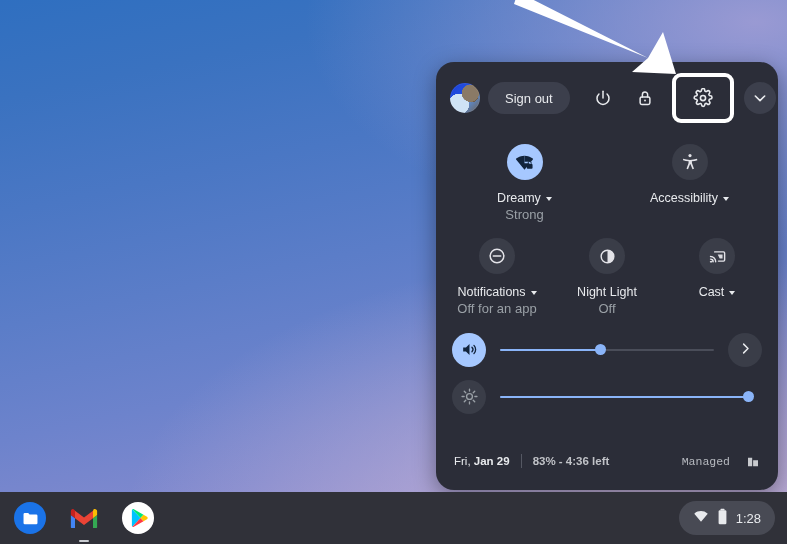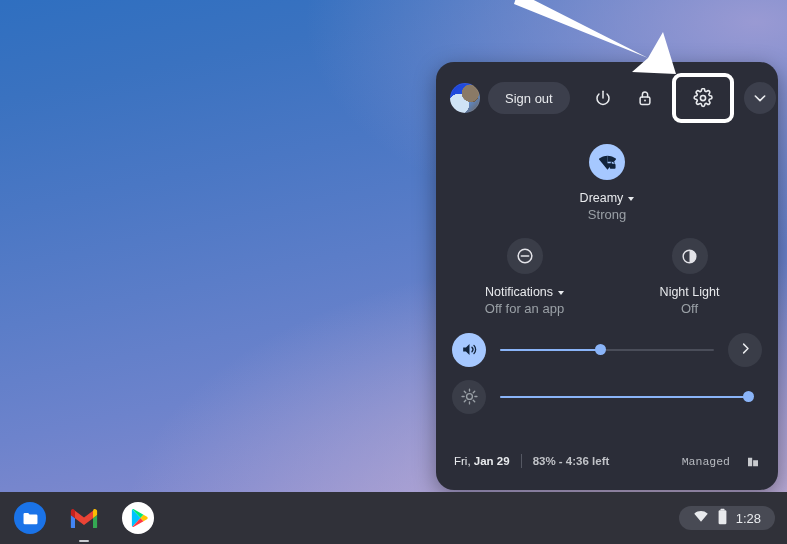--- a/index.html
+++ b/index.html
@@ -170,21 +170,21 @@
   }
   .app.files{ background:#1a73e8; }
   .app-dot{
     position:absolute; bottom:-8px; left:50%; margin-left:-5px;
     width:10px;height:2.5px;border-radius:2px;background:#c9ccd1;
   }
   .shelf-sp{ flex:1 1 auto; }
   .tray{
     display:flex;align-items:center;gap:8px;
     background:#484a54; border-radius:17px;
-    height:24px; padding:0 14px; margin-right:12px; cursor:pointer;
+    height:34px; padding:0 14px; margin-right:12px; cursor:pointer;
   }
   .tray-clock{ font-size:13px;color:#e8eaed; font-weight:500; }
 </style>
 </head>
 <body>
 
 <div id="desktop">
 
   <div id="qs-panel">
 
@@ -248,20 +248,33 @@
             </svg>
           </span>
           <span class="tile-label">
             <span>Dreamy</span>
             <i class="caret"></i>
           </span>
           <span class="tile-sub">Strong</span>
         </button>
 
 
+        <button class="tile">
+          <span class="tile-ic off">
+            <svg width="20" height="20" viewBox="0 0 24 24" fill="currentColor">
+              <circle cx="12" cy="4.3" r="1.9"></circle>
+              <path d="M3.6 8.1c2.7.9 5.5 1.35 8.4 1.35s5.7-.45 8.4-1.35l.45 1.75c-2.1.72-4.3 1.17-6.6 1.35l.15 2.4 2.4 6.6-1.8.6-2.4-6-.6 0-2.4 6-1.8-.6 2.4-6.6.15-2.4c-2.3-.18-4.5-.63-6.6-1.35z"></path>
+            </svg>
+          </span>
+          <span class="tile-label">
+            <span>Accessibility</span>
+            <i class="caret"></i>
+          </span>
+          <span class="tile-sub"></span>
+        </button>
       </div>
 
       <div class="tile-row">
 
         <button class="tile">
           <span class="tile-ic off">
             <svg width="20" height="20" viewBox="0 0 24 24" fill="none" stroke="currentColor" stroke-width="1.8">
               <circle cx="12" cy="12" r="8.2"></circle>
               <path d="M7.6 12h8.8" stroke-linecap="round"></path>
             </svg>
@@ -279,20 +292,34 @@
               <circle cx="12" cy="12" r="8" fill="none" stroke="currentColor" stroke-width="1.8"></circle>
               <path d="M12 4a8 8 0 0 1 0 16z" fill="currentColor"></path>
             </svg>
           </span>
           <span class="tile-label">
             <span>Night Light</span>
           </span>
           <span class="tile-sub">Off</span>
         </button>
 
+        <button class="tile">
+          <span class="tile-ic off">
+            <svg width="19" height="19" viewBox="0 0 24 24" fill="none" stroke="currentColor" stroke-width="1.8" stroke-linecap="round">
+              <path d="M3.2 18.6h1.4M3.2 15.3a3.3 3.3 0 0 1 3.3 3.3M3.2 12.1a6.5 6.5 0 0 1 6.5 6.5"></path>
+              <path d="M8.4 6.2h11.2a1.4 1.4 0 0 1 1.4 1.4v8.8a1.4 1.4 0 0 1-1.4 1.4h-6.4" fill="none"></path>
+              <path d="M12.2 9.4h6.2v5.2h-3.6" fill="currentColor" stroke="none" opacity=".95"></path>
+            </svg>
+          </span>
+          <span class="tile-label">
+            <span>Cast</span>
+            <i class="caret"></i>
+          </span>
+          <span class="tile-sub"></span>
+        </button>
       </div>
     </div>
 
     <div class="slider-row">
       <span class="sl-ic on">
         <svg width="19" height="19" viewBox="0 0 24 24" fill="currentColor">
           <path d="M4 9.4h3.5L12 5.2v13.6L7.5 14.6H4z"></path>
           <path d="M15.1 9.2a4 4 0 0 1 0 5.6" fill="none" stroke="currentColor" stroke-width="1.7" stroke-linecap="round"></path>
           <path d="M17.6 6.8a7.4 7.4 0 0 1 0 10.4" fill="none" stroke="currentColor" stroke-width="1.7" stroke-linecap="round"></path>
         </svg>

